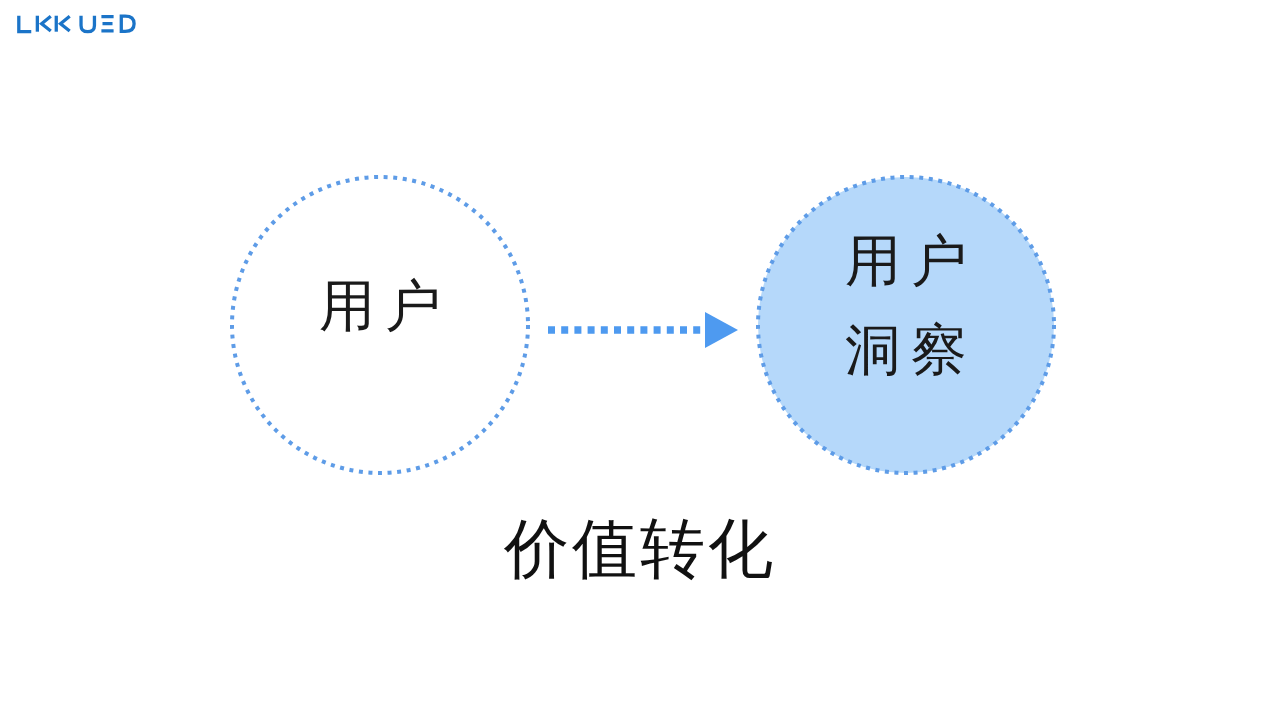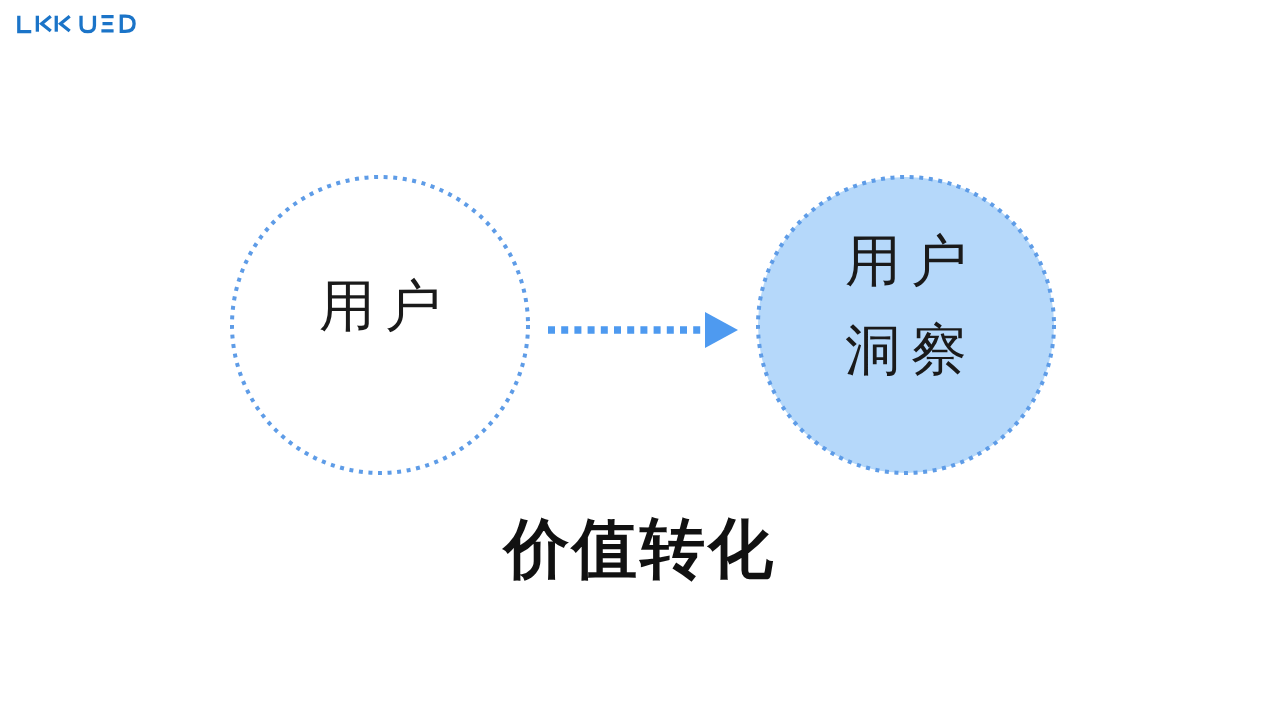--- a/index.html
+++ b/index.html
@@ -68,21 +68,21 @@
   .circle-label-left  { left: 230px; }
   .circle-label-right { left: 756px; }
   .slide-caption {
     position: absolute;
     left: 0;
     right: 0;
     top: 503px;
     text-align: center;
     font-size: 65px;
     line-height: 1.4;
-    font-weight: 700;
+    font-weight: 400;
     color: #111111;
     letter-spacing: 3px;
   }
 </style>
 </head>
 <body>
 
 <div class="slide">
 
   <svg class="logo" viewBox="0 0 100 17" role="img" aria-label="LKK UED">

